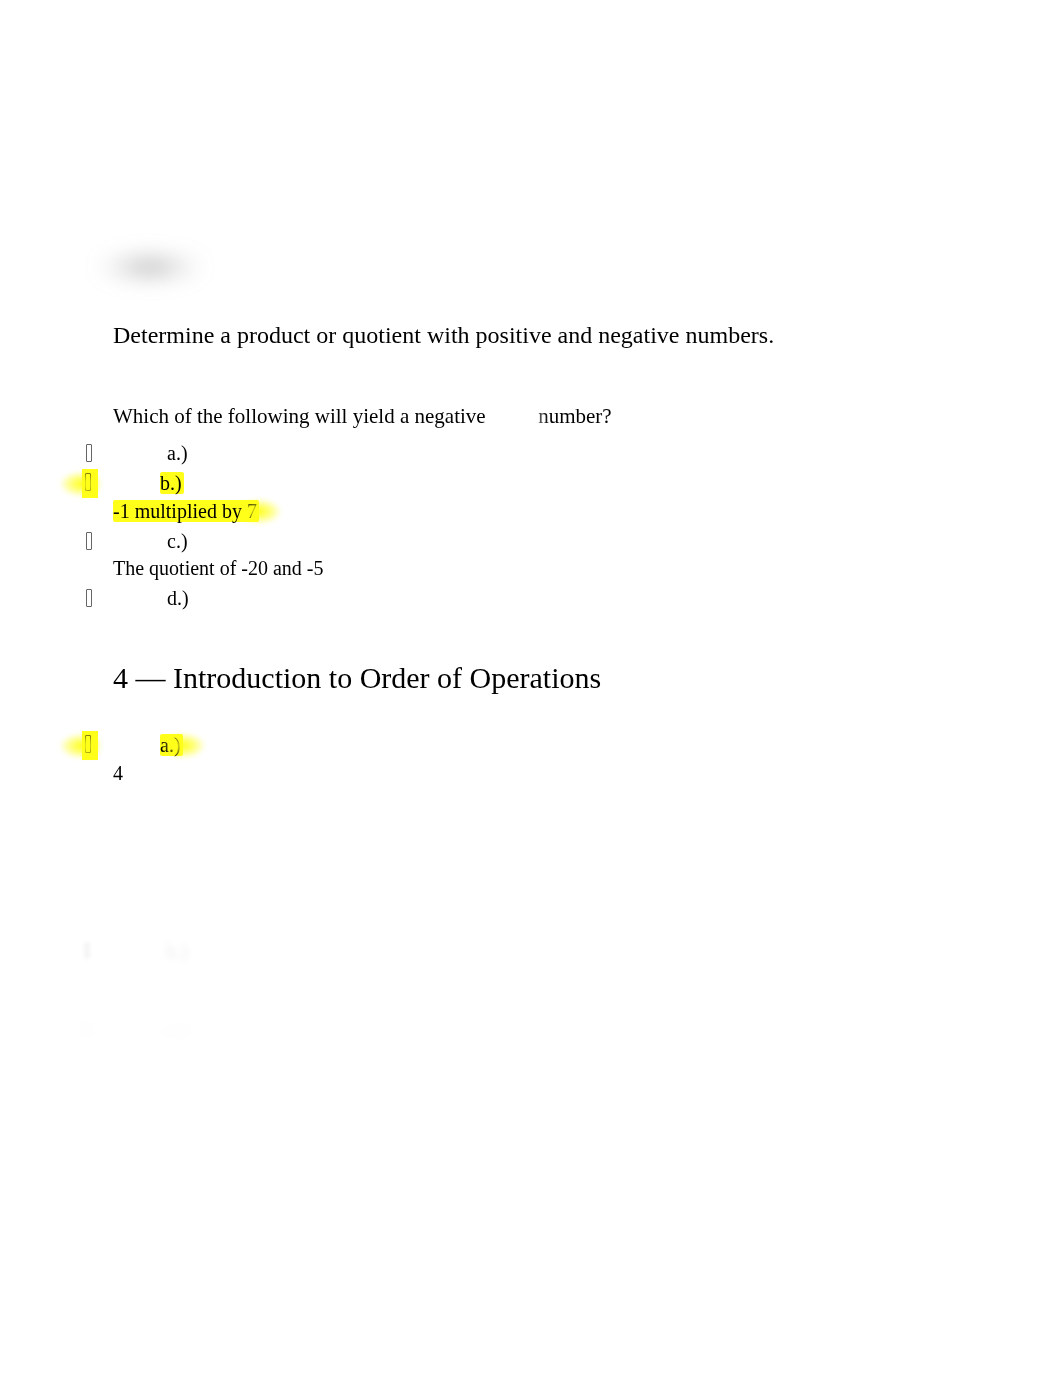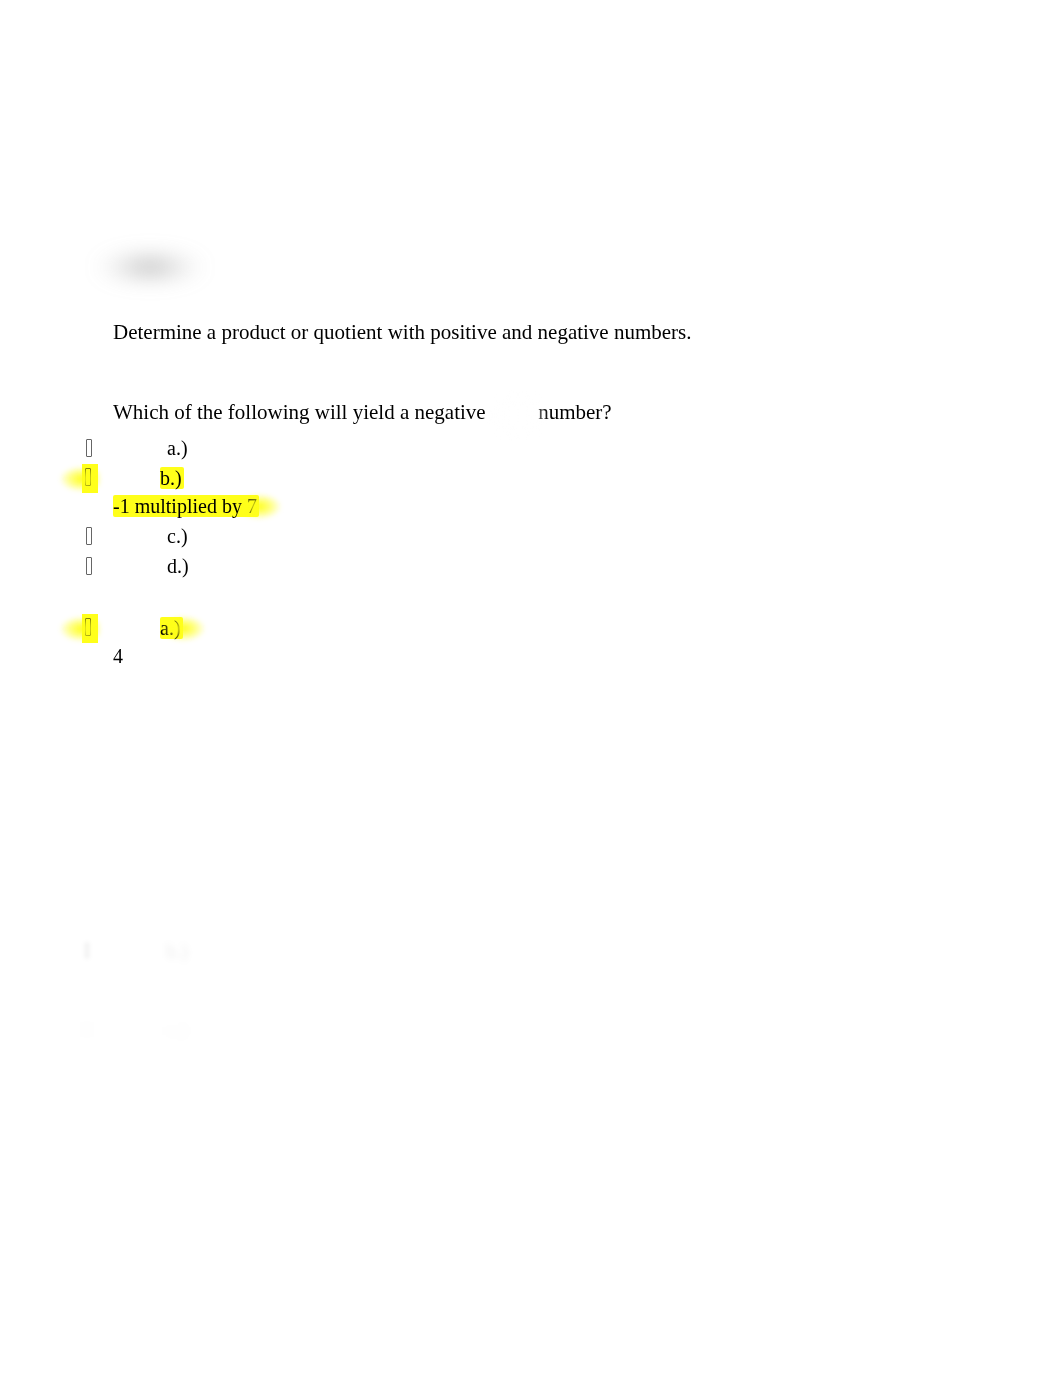--- a/index.html
+++ b/index.html
@@ -29,21 +29,21 @@
       top: 245px;
       left: 75px;
       width: 170px;
       height: 55px;
       background: radial-gradient(ellipse 75px 22px at 75px 22px, rgba(120,120,120,0.55) 0%, rgba(120,120,120,0.15) 45%, rgba(255,255,255,0) 75%);
       filter: blur(10px);
       pointer-events: none;
     }
 
     .intro-text {
-      font-size: 21px;
+      font-size: 24px;
       line-height: 1.5;
       margin-left: 28px;
       margin-top: 42px;
     }
     .question-text {
       font-size: 21px;
       line-height: 1.5;
       margin-left: 28px;
       margin-top: 48px;
       position: relative;
@@ -258,27 +258,29 @@
     <div class="option-row">
       <span class="hl-bullet hl-edge-left"><span class="option-bullet" style="margin-top:0;"></span></span>
       <span class="option-label" style="margin-left:62px;"><span class="hl">b.)</span></span>
     </div>
     <div class="option-text"><span class="hl hl-edge-right">-1 multiplied by 7</span></div>
 
     <div class="option-row">
       <span class="option-bullet"></span>
       <span class="option-label">c.)</span>
     </div>
+    <div class="option-text">The quotient of -20 and -5</div>
 
     <div class="option-row">
       <span class="option-bullet"></span>
       <span class="option-label">d.)</span>
     </div>
   </div>
 
+  <div class="section-heading">4 — Introduction to Order of Operations</div>
 
   <div class="spacer-before-options"></div>
 
   <div class="q2-options option-group">
     <div class="option-row">
       <span class="hl-bullet hl-edge-left"><span class="option-bullet" style="margin-top:0;"></span></span>
       <span class="option-label" style="margin-left:62px;"><span class="hl hl-edge-right">a.)</span></span>
     </div>
     <div class="option-text">4</div>
   </div>

